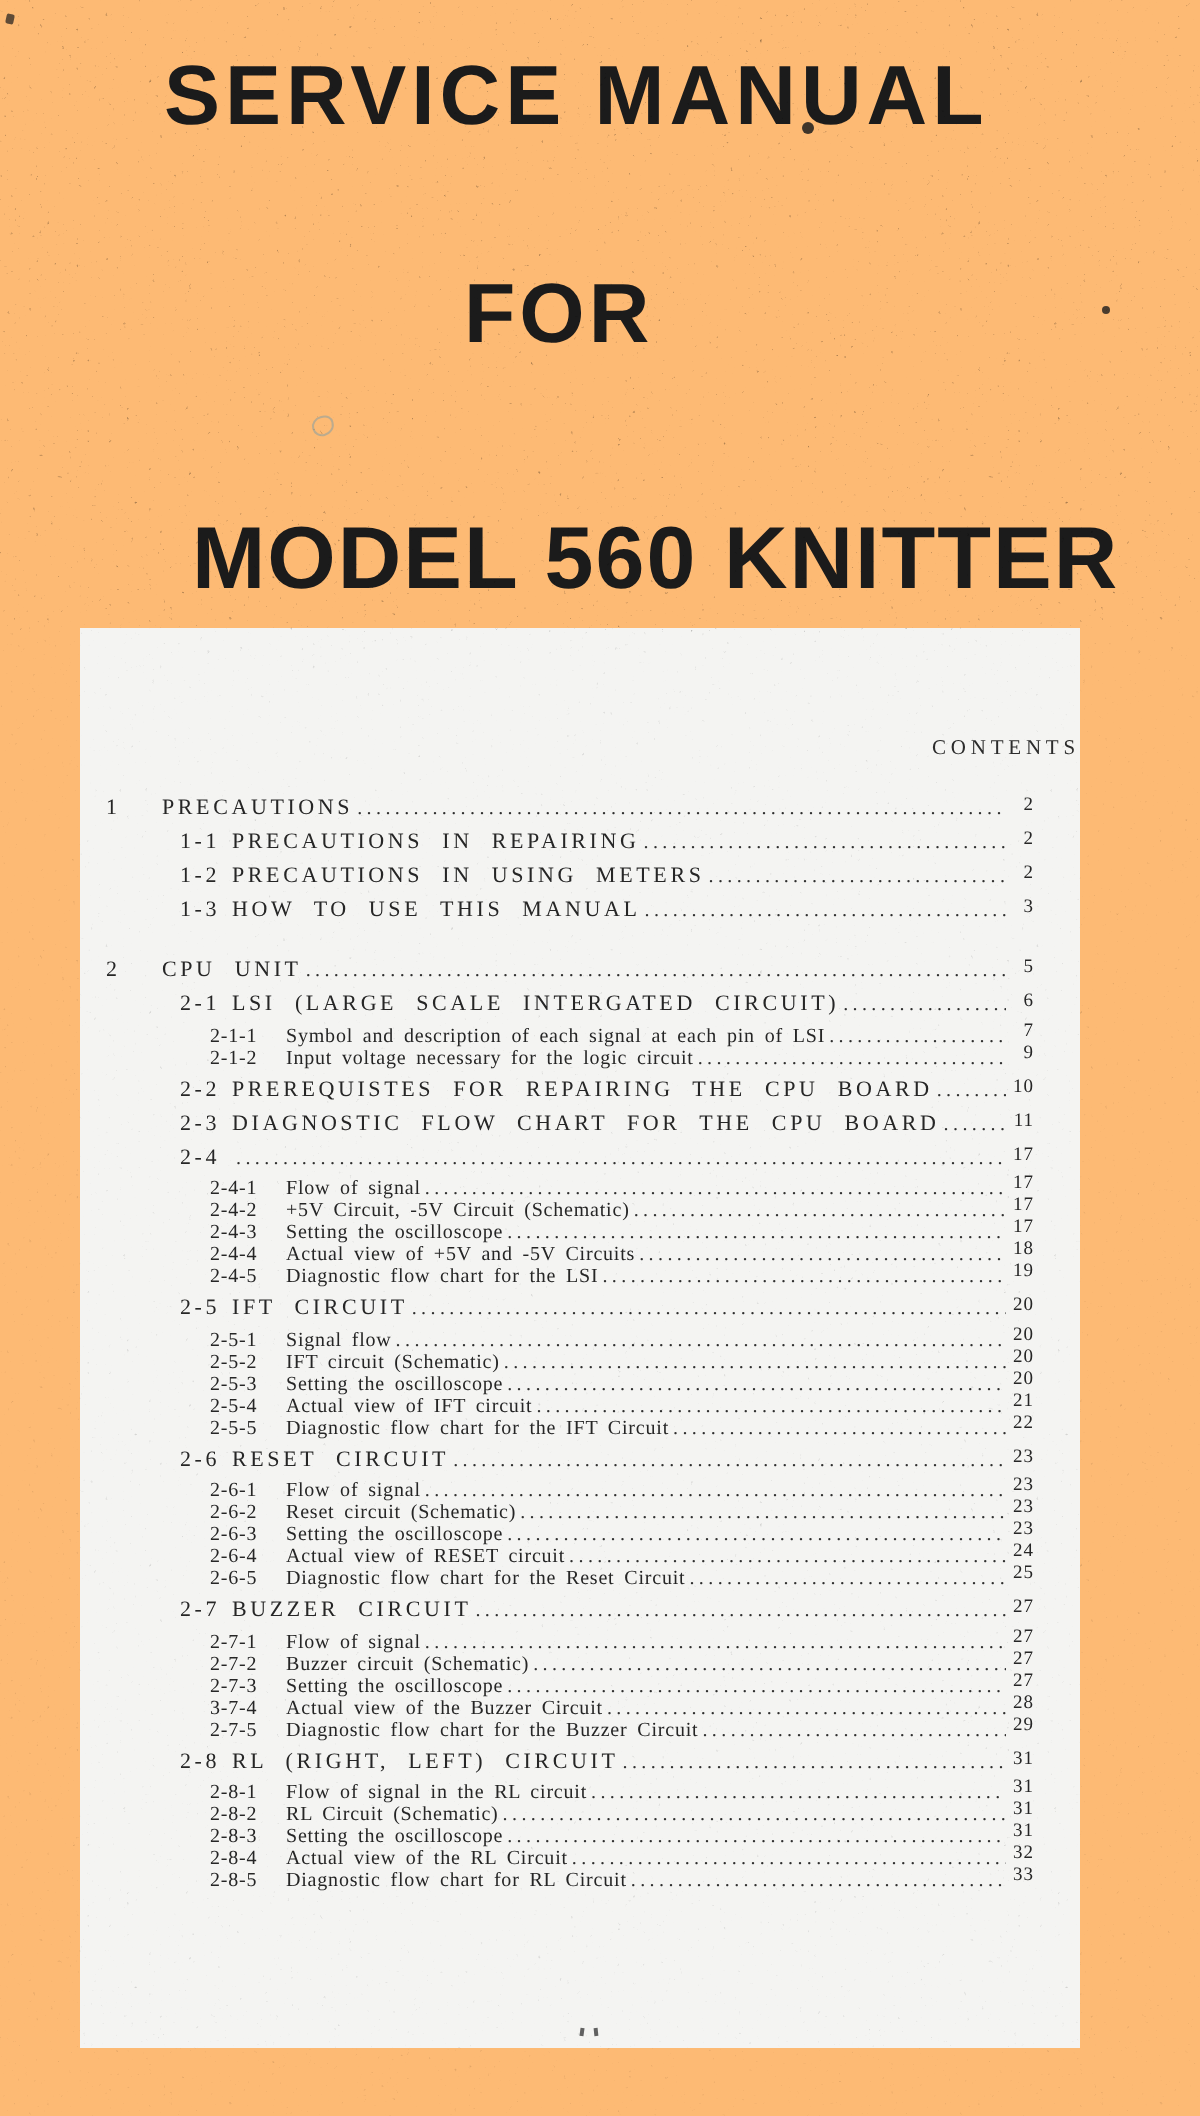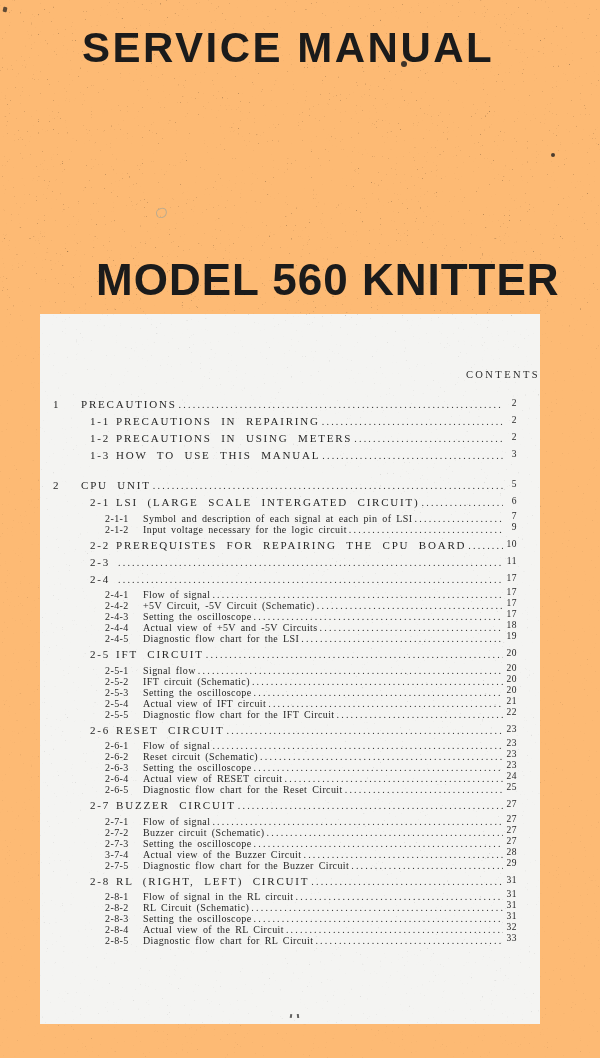--- a/index.html
+++ b/index.html
@@ -79,20 +79,21 @@
   .footer-mark{position:absolute;background:#3c3c3c;z-index:4;}
   .footer-mark-1{left:290px;top:1014px;width:2px;height:4px;transform:rotate(8deg);opacity:.8;}
   .footer-mark-2{left:297px;top:1014px;width:2px;height:4px;transform:rotate(-6deg);opacity:.8;}
 </style>
 </head>
 <body>
 
 <div class="scan-root">
 
   <div class="cover-title title-main">SERVICE MANUAL</div>
+  <div class="cover-title title-for">FOR</div>
   <div class="cover-title title-model">MODEL 560 KNITTER</div>
 
   <div class="speck speck-under-u"></div>
   <div class="speck speck-right"></div>
   <div class="speck speck-corner"></div>
   <div class="smudge-ring"></div>
 
   <div class="toc-sheet">
     <div class="toc-heading">CONTENTS</div>
     <div class="toc-list">
@@ -145,20 +146,21 @@
           <span class="toc-page-num">9</span>
         </div>
         <div class="toc-row lv1">
           <span class="toc-num">2-2</span>
           <span class="toc-label">PREREQUISTES FOR REPAIRING THE CPU BOARD</span>
           <span class="toc-dots">................................................................................................................................................................</span>
           <span class="toc-page-num">10</span>
         </div>
         <div class="toc-row lv1">
           <span class="toc-num">2-3</span>
+          <span class="toc-label">DIAGNOSTIC FLOW CHART FOR THE CPU BOARD</span>
           <span class="toc-dots">................................................................................................................................................................</span>
           <span class="toc-page-num">11</span>
         </div>
         <div class="toc-row lv1">
           <span class="toc-num">2-4</span>
           <span class="toc-dots">................................................................................................................................................................</span>
           <span class="toc-page-num">17</span>
         </div>
         <div class="toc-row lv2 first-sub">
           <span class="toc-num">2-4-1</span>

